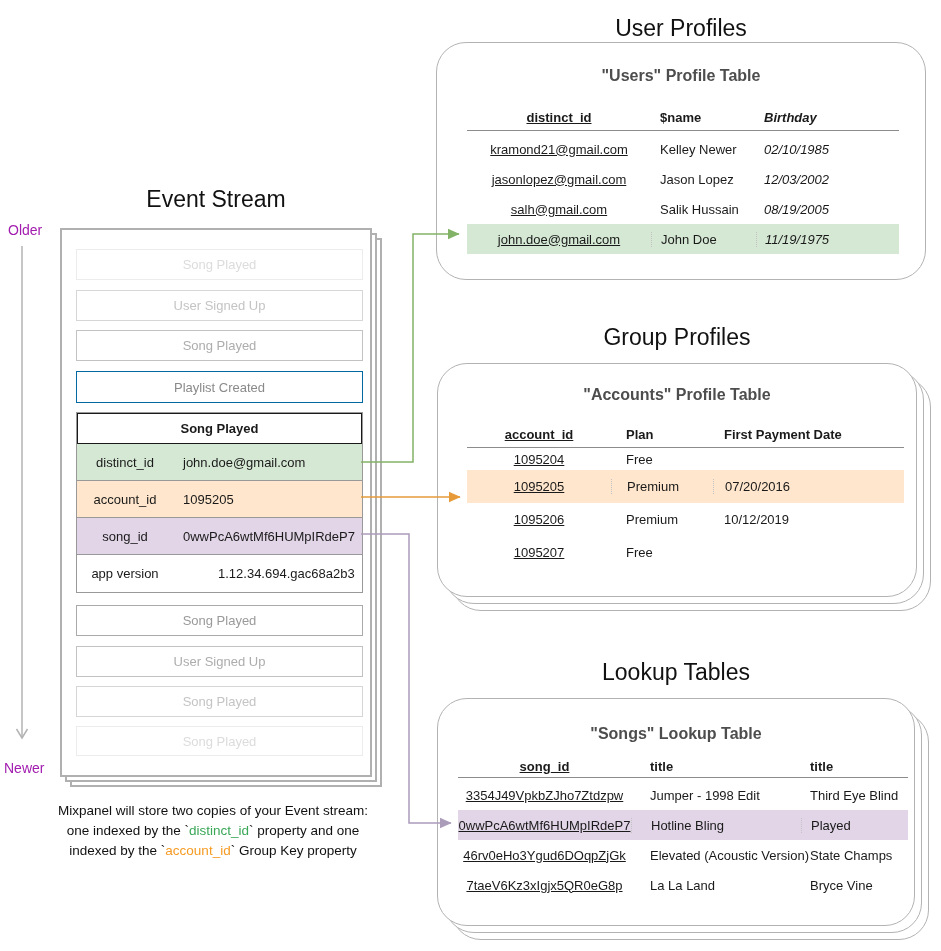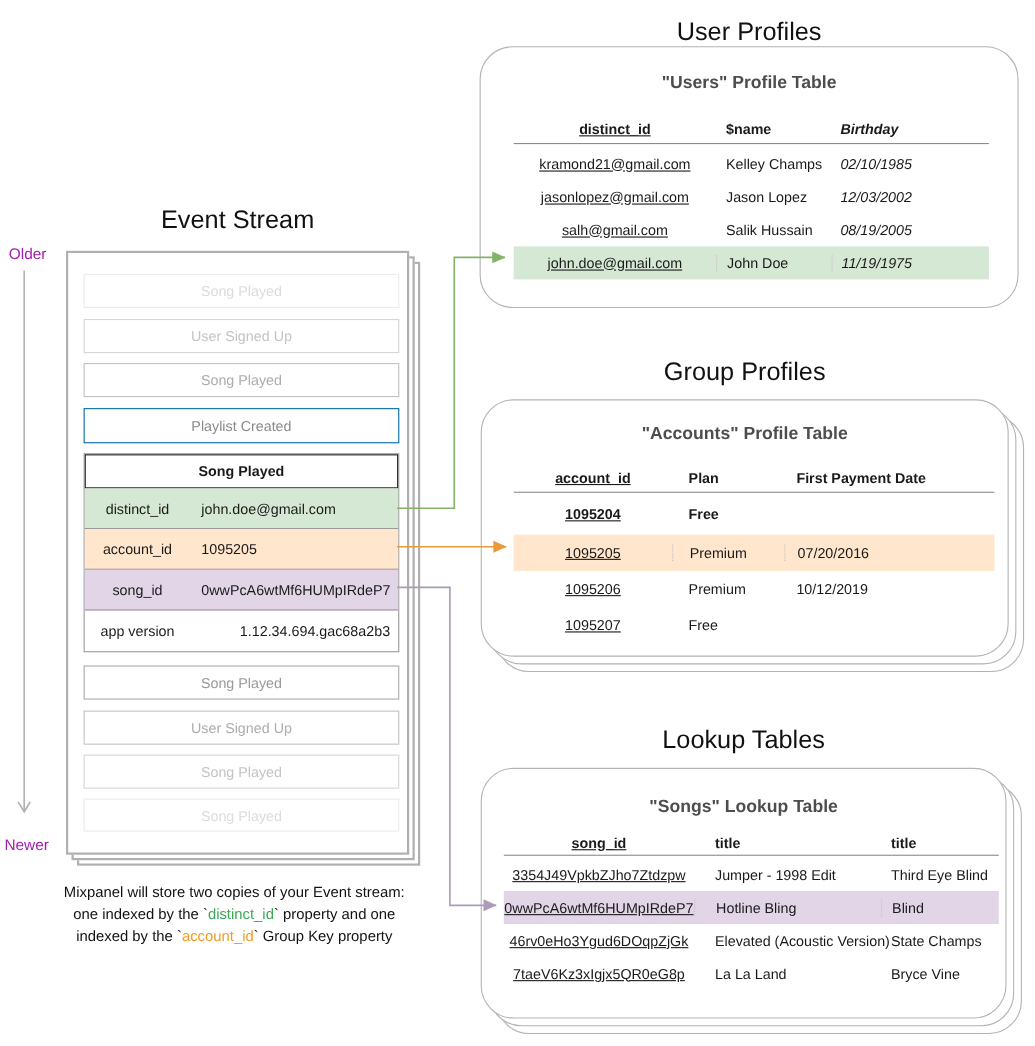--- a/index.html
+++ b/index.html
@@ -140,21 +140,21 @@
   <div class="card" style="left:436px;top:42px;width:490px;height:238px;">
     <div class="card-title" style="top:24px;">"Users" Profile Table</div>
     <div class="tbl" style="left:30px;top:62px;width:432px;">
       <div class="trow thead up-grid" style="height:26px;">
         <div class="cell c1 u">distinct_id</div>
         <div class="cell c2">$name</div>
         <div class="cell c3">Birthday</div>
       </div>
       <div class="trow up-grid" style="height:30px;margin-top:3px;">
         <div class="cell c1 u">kramond21@gmail.com</div>
-        <div class="cell c2">Kelley Champs</div>
+        <div class="cell c2">Kelley Newer</div>
         <div class="cell c3">02/10/1985</div>
       </div>
       <div class="trow up-grid" style="height:30px;">
         <div class="cell c1 u">jasonlopez@gmail.com</div>
         <div class="cell c2">Jason Lopez</div>
         <div class="cell c3">12/03/2002</div>
       </div>
       <div class="trow up-grid" style="height:30px;">
         <div class="cell c1 u">salh@gmail.com</div>
         <div class="cell c2">Salik Hussain</div>
@@ -173,21 +173,21 @@
   <div class="card-layer" style="left:451px;top:377px;width:480px;height:234px;"></div>
   <div class="card-layer" style="left:444px;top:370px;width:480px;height:234px;"></div>
   <div class="card" style="left:437px;top:363px;width:480px;height:234px;">
     <div class="card-title" style="top:22px;">"Accounts" Profile Table</div>
     <div class="tbl" style="left:29px;top:58px;width:437px;">
       <div class="trow thead gp-grid" style="height:26px;">
         <div class="cell c1 u">account_id</div>
         <div class="cell c2">Plan</div>
         <div class="cell c3">First Payment Date</div>
       </div>
-      <div class="trow gp-grid" style="height:37px;margin-top:1px;font-weight:bold;">
+      <div class="trow gp-grid" style="height:21px;margin-top:1px;">
         <div class="cell c1 u">1095204</div>
         <div class="cell c2">Free</div>
         <div class="cell c3"></div>
       </div>
       <div class="trow gp-grid hl hl-orange" style="height:33px;">
         <div class="cell c1 u">1095205</div>
         <div class="cell c2">Premium</div>
         <div class="cell c3">07/20/2016</div>
       </div>
       <div class="trow gp-grid" style="height:33px;">
@@ -216,21 +216,21 @@
         <div class="cell c3">title</div>
       </div>
       <div class="trow lt-grid" style="height:30px;margin-top:2px;">
         <div class="cell c1 u">3354J49VpkbZJho7Ztdzpw</div>
         <div class="cell c2">Jumper - 1998 Edit</div>
         <div class="cell c3">Third Eye Blind</div>
       </div>
       <div class="trow lt-grid hl hl-purple" style="height:30px;">
         <div class="cell c1 u">0wwPcA6wtMf6HUMpIRdeP7</div>
         <div class="cell c2">Hotline Bling</div>
-        <div class="cell c3">Blind</div>
+        <div class="cell c3">Played</div>
       </div>
       <div class="trow lt-grid" style="height:30px;">
         <div class="cell c1 u">46rv0eHo3Ygud6DOqpZjGk</div>
         <div class="cell c2">Elevated (Acoustic Version)</div>
         <div class="cell c3">State Champs</div>
       </div>
       <div class="trow lt-grid" style="height:30px;">
         <div class="cell c1 u">7taeV6Kz3xIgjx5QR0eG8p</div>
         <div class="cell c2">La La Land</div>
         <div class="cell c3">Bryce Vine</div>

